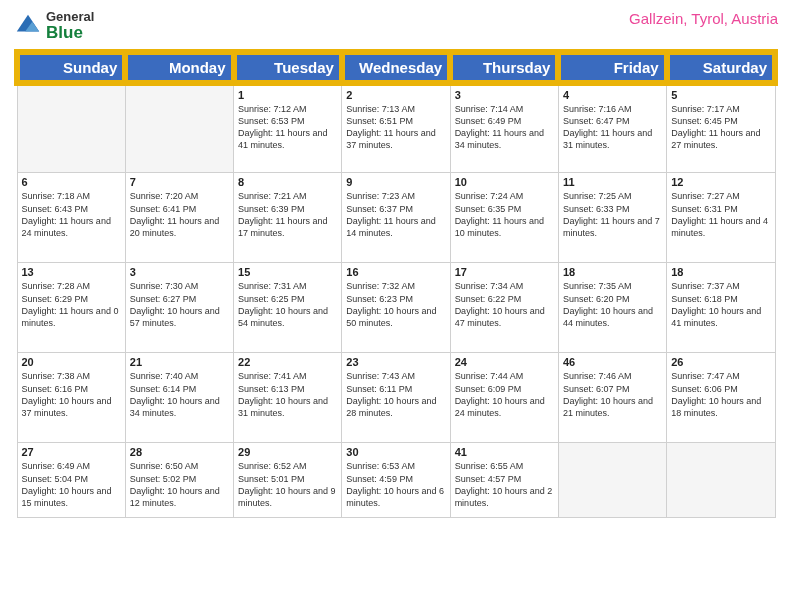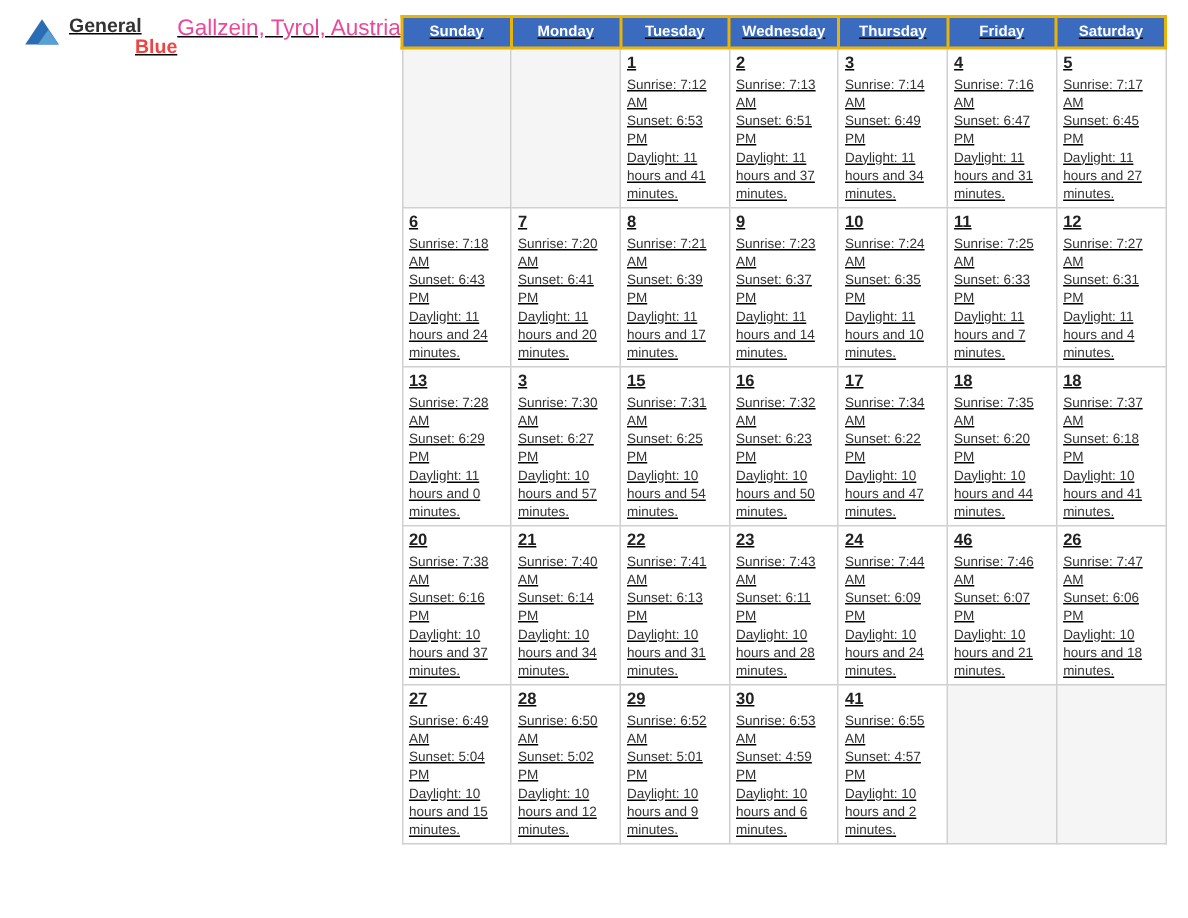--- a/index.html
+++ b/index.html
@@ -7,23 +7,22 @@
       font-family: Arial, sans-serif;
       background: #fff;
       width: 792px;
       height: 612px;
       overflow: hidden;
     }
     .page {
       width: 792px;
       height: 496px;
       display: flex;
-      flex-direction: row;
+      flex-direction: column;
       padding: 10px 14px 10px 14px;
-      text-decoration: underline;
     }
     .header {
       display: flex;
       justify-content: space-between;
       align-items: flex-start;
       margin-bottom: 6px;
     }
     .logo {
       display: flex;
       align-items: center;
@@ -33,24 +32,23 @@
       display: flex;
       flex-direction: column;
       line-height: 1.1;
     }
     .logo-general {
       font-size: 13px;
       font-weight: bold;
       color: #333;
     }
     .logo-blue {
-      font-size: 13px;
-      font-weight: bold;
-      color: #ef4444;
-      margin-left: 44px;
+      font-size: 17px;
+      font-weight: bold;
+      color: #15803d;
     }
     .logo-icon {
       width: 28px;
       height: 28px;
     }
     .title-block {
       text-align: right;
     }
     .title-block h1 {
       font-size: 30px;
@@ -64,25 +62,25 @@
       color: #ec4899;
     }
     .calendar {
       width: 100%;
       border-collapse: collapse;
       flex: 1;
     }
     .calendar thead tr th {
       background-color: #3a6bbf;
       color: #fff;
-      font-size: 10px;
+      font-size: 15px;
       font-weight: bold;
       padding: 4px 5px;
-      border: 2px solid #eab308;
-      text-align: center;
+      border: 6px solid #eab308;
+      text-align: right;
     }
     .calendar tbody tr td {
       border: 1px solid #d0d0d0;
       vertical-align: top;
       padding: 3px 4px;
       font-size: 9.5px;
       color: #333;
       width: calc(100% / 7);
       background: #fff;
       min-height: 68px;

